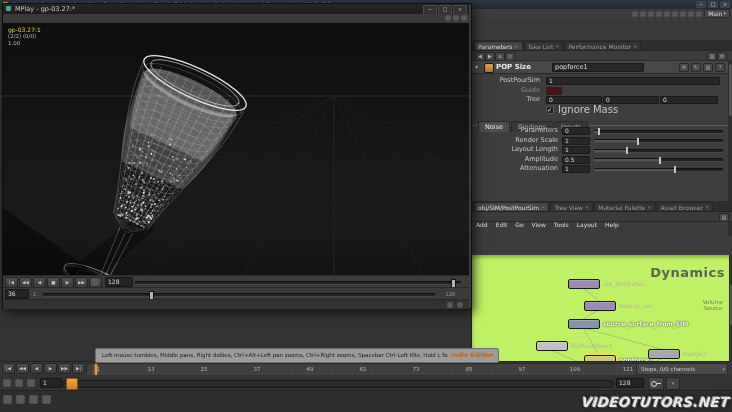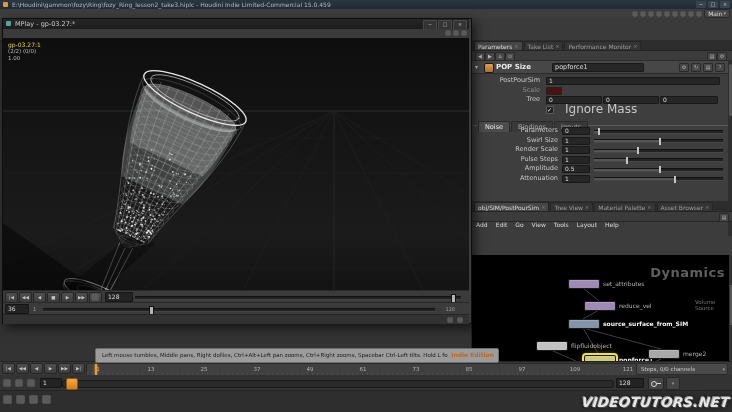--- a/index.html
+++ b/index.html
@@ -13,21 +13,21 @@
   #menubar{position:absolute;left:0;top:9px;width:732px;height:9px;background:#3d3d3d;border-bottom:1px solid #2b2b2b;}
   .menu-item{display:inline-block;padding:0 5px;font-size:6.5px;line-height:9px;color:#dcdcdc;}
   #menubar-right{position:absolute;right:2px;top:0;height:9px;display:flex;align-items:center;gap:2px;}
   .mini-ic{width:6px;height:6px;border-radius:1px;background:#5a5a5a;box-shadow:inset 0 0 1px #000;}
   #desktop-dd{display:flex;align-items:center;gap:1px;font-size:6px;color:#ddd;padding:0 3px;background:#474747;border:1px solid #2a2a2a;border-radius:2px;height:7px;line-height:7px;}
   #shelf{position:absolute;left:0;top:18px;width:732px;height:22px;background:#3a3a3a;border-bottom:1px solid #282828;}
   #shelf-row1{position:absolute;left:4px;top:1px;height:8px;display:flex;gap:3px;align-items:center;}
   #shelf-row2{position:absolute;left:4px;top:10px;height:11px;display:flex;gap:4px;align-items:center;}
   .shelf-ic{border-radius:2px;box-shadow:inset 0 1px 0 #ffffff44, inset 0 -1px 1px #00000066;}
   
-  #mplay{position:absolute;left:2px;top:18px;width:468px;height:304px;background:#3c3c3c;border:1px solid #0e0e0e;box-shadow:3px 4px 10px rgba(0,0,0,.6);z-index:10;}
+  #mplay{position:absolute;left:2px;top:3px;width:468px;height:304px;background:#3c3c3c;border:1px solid #0e0e0e;box-shadow:3px 4px 10px rgba(0,0,0,.6);z-index:10;}
   #mplay-titlebar{position:absolute;left:0;top:0;width:466px;height:10px;background:linear-gradient(#262626,#1c1c1c);}
   #mplay-titlebar .appic{position:absolute;left:3px;top:2px;width:5px;height:5px;background:#4fa3a0;border-radius:1px;}
   #mplay-title{position:absolute;left:12px;top:0;font-size:6.5px;line-height:10px;color:#c9c9c9;white-space:nowrap;}
   .mwbtn{position:absolute;top:1px;width:12px;height:8px;background:#343434;border:1px solid #4a4a4a;color:#c5c5c5;font-size:5px;line-height:7px;text-align:center;border-radius:1px;}
   #mplay-menubar{position:absolute;left:0;top:10px;width:466px;height:9px;background:#3a3a3a;border-bottom:1px solid #2b2b2b;}
   #mplay-menu-icons{position:absolute;right:2px;top:1px;display:flex;gap:2px;}
   #mplay-viewport{position:absolute;left:0;top:19px;width:466px;height:252px;background:linear-gradient(#0e0e0e,#161616 45%,#1b1b1b 78%,#131313);overflow:hidden;}
   #vp-overlay{position:absolute;left:5px;top:3px;font-size:6px;line-height:7px;}
   #vp-overlay .l1{color:#e3d24b;} #vp-overlay .l2,#vp-overlay .l3{color:#b9b9b9;font-size:5.5px;}
   .mp-row{position:absolute;left:0;width:466px;background:#3b3b3b;border-top:1px solid #292929;}
@@ -54,35 +54,35 @@
   #ph-type{position:absolute;left:24px;top:0;font-size:7px;font-weight:bold;line-height:12px;color:#ececec;}
   #ph-name{position:absolute;left:80px;top:1.5px;width:86px;height:7px;background:#272727;border:1px solid #191919;font-size:6.5px;line-height:7px;color:#ddd;padding:0 2px;border-radius:1px;}
   #ph-icons{position:absolute;right:8px;top:1.5px;display:flex;gap:2px;}
   #param-body{position:relative;height:125px;background:#3e3e3e;}
   .prow{position:relative;height:9.5px;}
   .plabel{position:absolute;left:0;top:0;width:68px;text-align:right;font-size:6.5px;line-height:9px;color:#c6c6c6;white-space:nowrap;}
   .plabel.dim{color:#8a8a8a;}
   .pfield{position:absolute;top:1px;height:6px;background:#262626;border:1px solid #181818;font-size:6px;line-height:6px;color:#ddd;padding:0 2px;border-radius:1px;}
   .cbox{position:absolute;left:74px;top:1.5px;width:6px;height:6px;background:#242424;border:1px solid #5a5a5a;border-radius:1px;}
   .cbox .ck{position:absolute;left:0;top:-1px;font-size:6px;color:#ededed;}
-  .clab{position:absolute;left:86px;top:0;font-size:12px;line-height:9px;color:#c6c6c6;margin-left:7px;}
+  .clab{position:absolute;left:86px;top:0;font-size:10px;line-height:9px;color:#c6c6c6;}
   #noise-tabs{position:relative;height:11px;border-bottom:1px solid #5a5a5a;padding-left:6px;}
   .ftab{display:inline-block;padding:0 6px;margin-right:1px;font-size:6.5px;line-height:10px;color:#a8a8a8;background:#383838;border:1px solid #2a2a2a;border-bottom:none;border-radius:2px 2px 0 0;}
   .ftab.active{background:#4c4c4c;color:#ededed;}
   .srow{position:relative;height:9.5px;}
   .slabel{position:absolute;left:0;top:0;width:86px;text-align:right;font-size:6.5px;line-height:9px;color:#c6c6c6;white-space:nowrap;}
   .sval{position:absolute;left:90px;top:1px;width:22px;height:6px;background:#262626;border:1px solid #181818;font-size:6px;line-height:6px;color:#ddd;padding:0 2px;border-radius:1px;}
   .strack{position:absolute;left:122px;right:10px;top:3.5px;height:2px;background:#222;border-top:1px solid #121212;border-bottom:1px solid #474747;}
   .sfill{position:absolute;left:0;top:0;height:100%;background:#555;}
   .shandle{position:absolute;top:-2.5px;width:2px;height:7px;background:#c4c4c4;}
   #param-scroll{position:absolute;right:0;top:20px;width:5px;height:176px;background:#2f2f2f;}
   #param-scroll .thumb{position:absolute;left:1px;top:4px;width:3px;height:52px;background:#555;border-radius:2px;}
   #net-menubar{position:relative;height:9px;background:#3b3b3b;border-bottom:1px solid #262626;}
   #net-menus .menu-item{font-size:6px;padding:0 4px;}
-  #net-graph{position:absolute;left:0;top:215px;width:261px;height:142px;background:#000000;overflow:hidden;box-shadow:inset 0 2px 4px #00000055;}
+  #net-graph{position:absolute;left:0;top:215px;width:261px;height:142px;background:#bef264;overflow:hidden;box-shadow:inset 0 2px 4px #00000055;text-align:center;}
   #net-watermark{position:absolute;right:8px;top:10px;font-size:13px;font-weight:bold;color:#5f5f5f;letter-spacing:.5px;}
   #net-sidelabel{position:absolute;right:2px;top:44px;width:36px;font-size:5.5px;line-height:6px;color:#767676;}
   .nnode{position:absolute;width:30px;height:8px;border:1px solid #191919;border-radius:2px;box-shadow:inset 0 1px 0 #ffffff33;}
   .nnode.sel{outline:2px solid #f0e14a;box-shadow:0 0 6px #f0e14a99, inset 0 1px 0 #ffffff33;}
   .nlabel{position:absolute;left:34px;top:-1px;font-size:6px;line-height:10px;color:#b2b2b2;white-space:nowrap;}
   .nlabel.bright{color:#f5f5f5;font-weight:bold;text-shadow:0 0 2px #000;}
   #net-scroll{position:absolute;right:0;top:0;width:4px;height:142px;background:#323232;}
   #net-scroll .thumb{position:absolute;left:1px;top:30px;width:2px;height:40px;background:#565656;}
   
   #statusbar{position:absolute;left:95px;top:348px;width:402px;height:13px;background:#9c9c9c;border:1px solid #6e6e6e;border-radius:2px;z-index:6;}
@@ -219,21 +219,21 @@
           <span class="pt-ic" style="position: relative; top: 0px;">?</span>
         </span>
     </div>
 
     <div id="param-body">
       <div class="prow" style="margin-top:2px;">
         <span class="plabel">PostPourSim</span>
         <span class="pfield" style="left:74px;width:168px;">1</span>
       </div>
       <div class="prow">
-        <span class="plabel dim">Scale</span>
+        <span class="plabel dim">Guide</span>
         <span class="pfield" style="left:74px;width:10px;background:#4d1111;border-color:#222;"></span>
       </div>
       <div class="prow">
         <span class="plabel">Tree</span>
         <span class="pfield" style="left:74px;width:50px;">0</span>
         <span class="pfield" style="left:131px;width:50px;">0</span>
         <span class="pfield" style="left:188px;width:52px;">0</span>
       </div>
       <div class="prow">
         <span class="cbox">
@@ -245,37 +245,29 @@
       <div id="noise-rows">
           <div class="srow">
             <span class="slabel">Parameters</span>
             <span class="sval">0</span>
             <span class="strack">
               <span class="sfill" style="width: 3%;"></span>
               <span class="shandle" style="left: 3%;"></span>
             </span>
           </div>
           <div class="srow">
-            <span class="slabel">Swirl Size</span>
-            <span class="sval">1</span>
-            <span class="strack">
-              <span class="sfill" style="width: 50%;"></span>
-              <span class="shandle" style="left: 50%;"></span>
-            </span>
-          </div>
-          <div class="srow">
             <span class="slabel">Render Scale</span>
             <span class="sval">1</span>
             <span class="strack">
               <span class="sfill" style="width: 33%;"></span>
               <span class="shandle" style="left: 33%;"></span>
             </span>
           </div>
           <div class="srow">
-            <span class="slabel">Pulse Steps</span>
+            <span class="slabel">Layout Length</span>
             <span class="sval">1</span>
             <span class="strack">
               <span class="sfill" style="width: 25%;"></span>
               <span class="shandle" style="left: 25%;"></span>
             </span>
           </div>
           <div class="srow">
             <span class="slabel">Amplitude</span>
             <span class="sval">0.5</span>
             <span class="strack">

